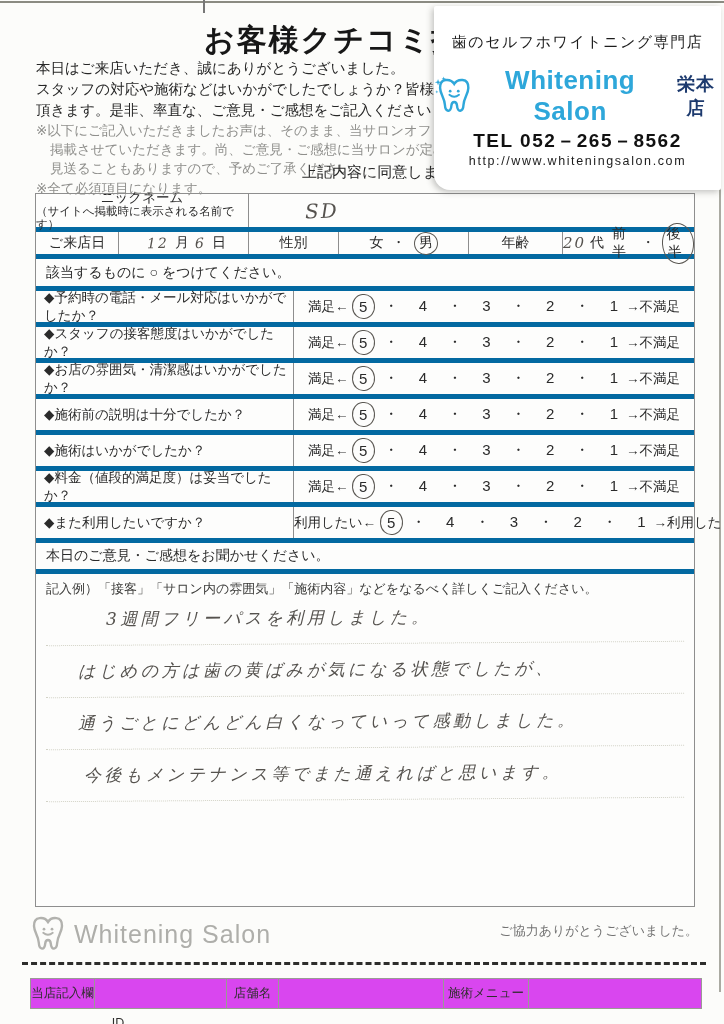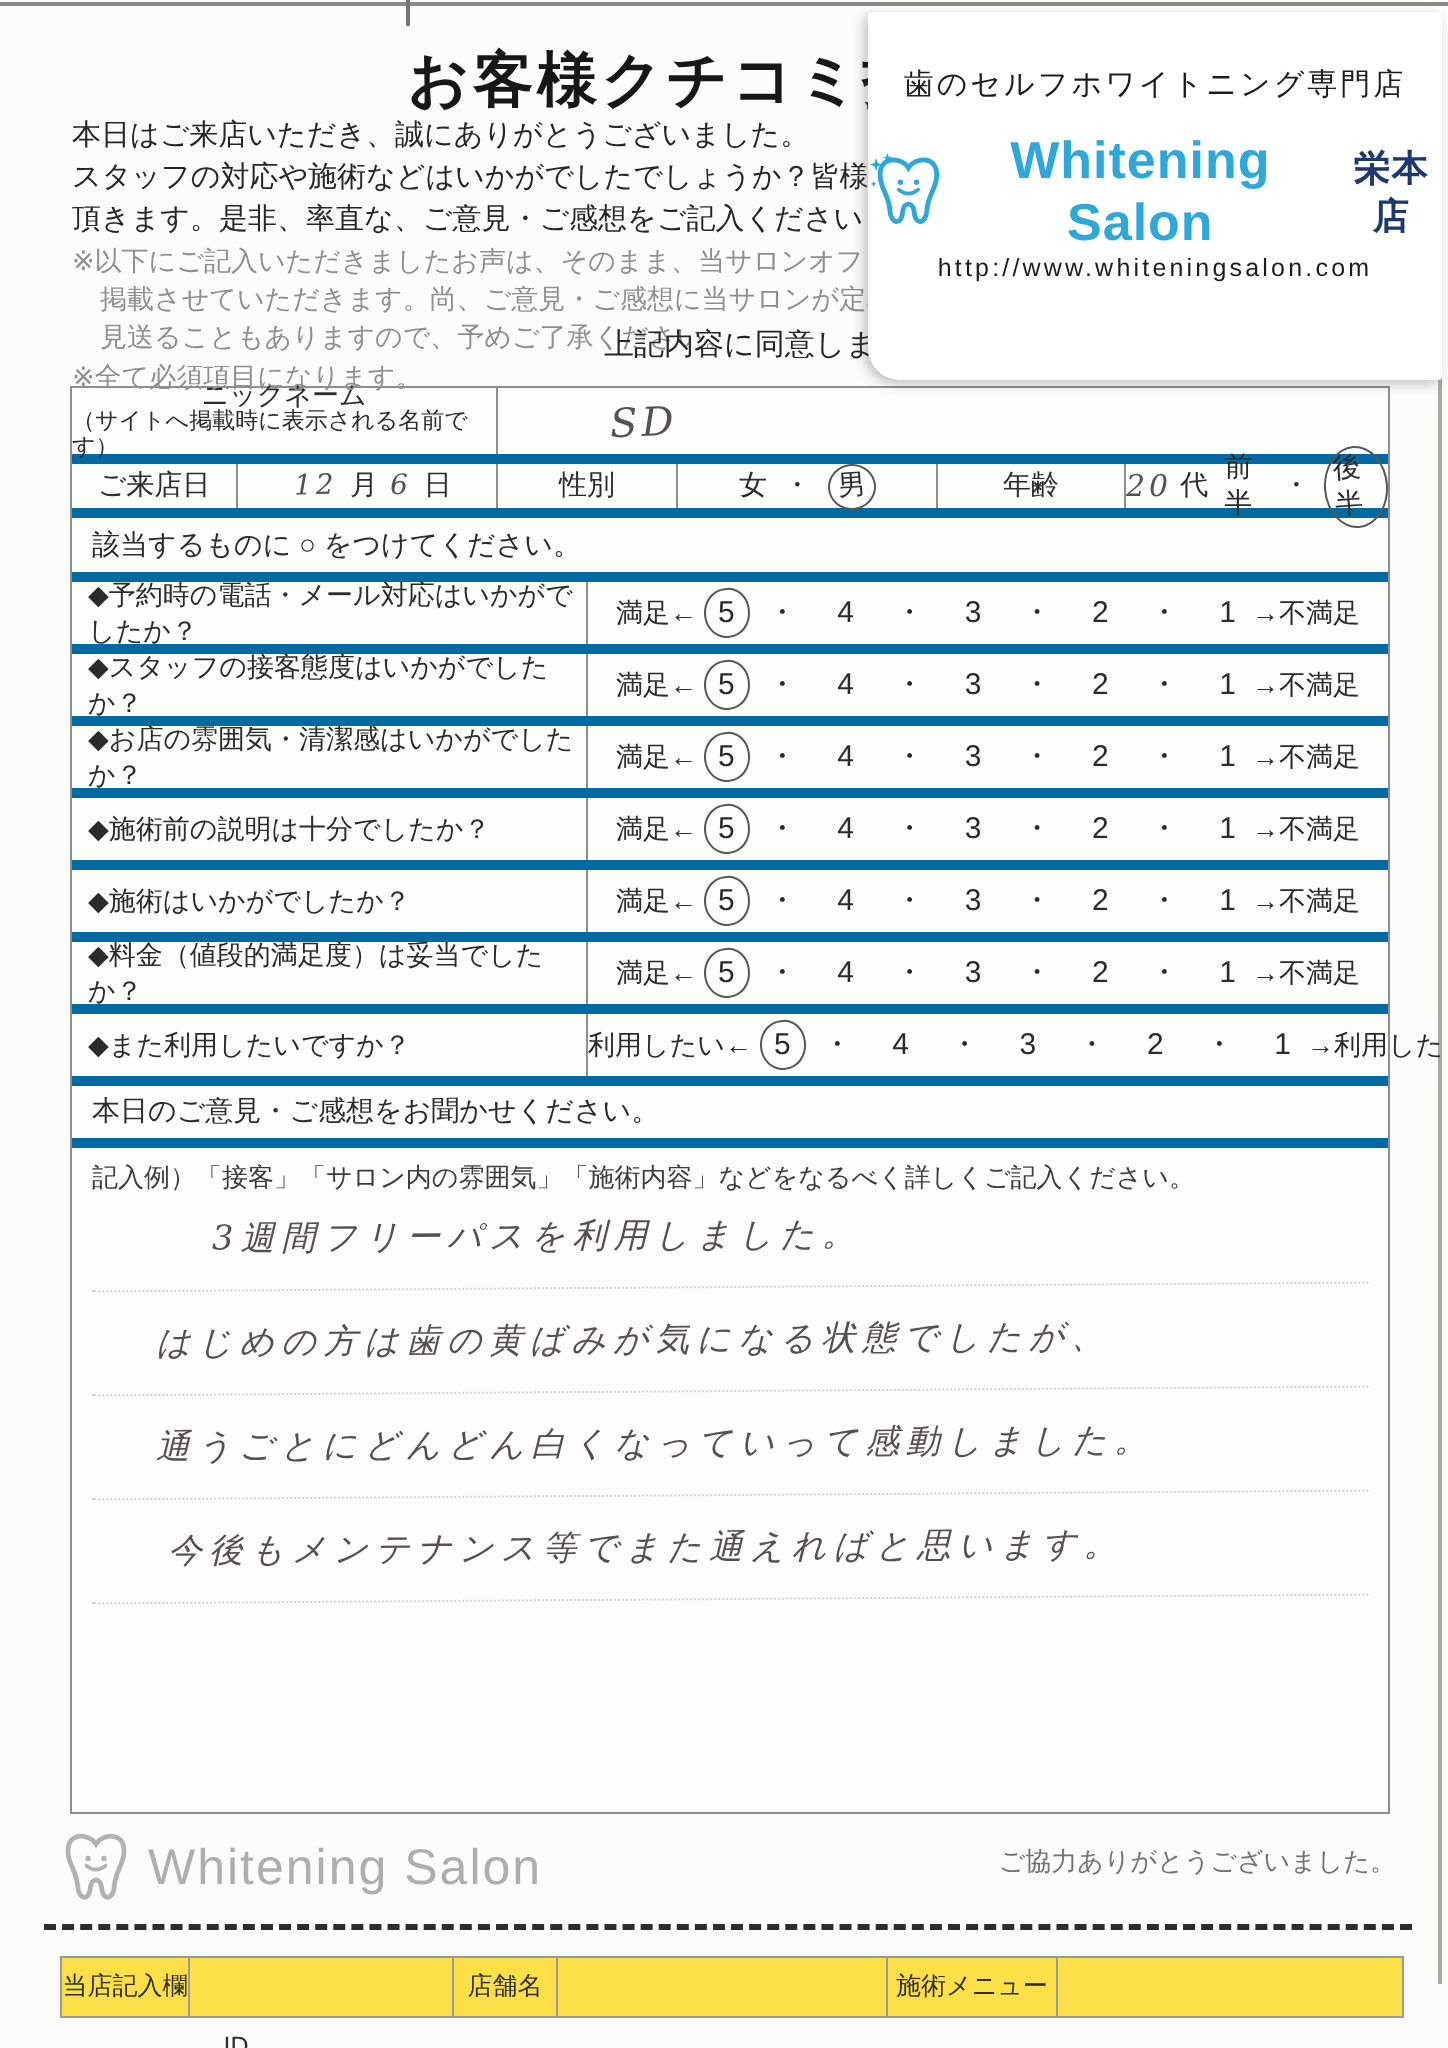--- a/index.html
+++ b/index.html
@@ -60,21 +60,21 @@
   .comment-box{display:block;padding:6px 10px;position:relative;}
   .example{font-size:13px;color:#3c3c3a;margin-bottom:8px;}
   .hw-line{font-size:17px;letter-spacing:3.5px;border-bottom:1px dotted #d2d2c6;padding-bottom:14px;margin-bottom:14px;transform:rotate(-0.4deg);}
   .hw-l1{padding-left:60px;} .hw-l2{padding-left:32px;} .hw-l3{padding-left:32px;} .hw-l4{padding-left:38px;}
 
   
   .watermark{position:absolute;left:28px;top:914px;display:flex;align-items:center;gap:6px;}
   .wm-text{font-size:25px;color:#aeaeaa;font-weight:500;letter-spacing:1px;}
   .thanks{position:absolute;right:26px;top:922px;font-size:13px;color:#737373;}
   .cutline{position:absolute;left:22px;right:18px;top:962px;border-top:3.5px dashed #2d2d2b;}
-  .office{position:absolute;left:30px;top:978px;width:672px;height:31px;border:1px solid #9a9a94;display:flex;box-sizing:border-box;background:#fde047;}
+  .office{position:absolute;left:30px;top:978px;width:672px;height:31px;border:1px solid #9a9a94;display:flex;box-sizing:border-box;background:#d946ef;}
   .ocell{border-right:1px solid #9a9a94;display:flex;align-items:center;justify-content:center;font-size:12.5px;box-sizing:border-box;color:#2e2e2c;}
   .ocell:last-child{border-right:none;}
   .ow1{width:64px;} .ow2{width:47px;margin-top:44px;} .ow3{width:85px;} .ow4{width:52px;} .ow5{width:165px;} .ow6{width:85px;} .ow7{flex:1;}
 </style>
 </head>
 <body>
 
 <div class="page">
   <div class="scan-top"></div>
   <div class="scan-tick"></div>
@@ -104,20 +104,21 @@
         <circle cx="40" cy="38" r="3.4" fill="#2ea7da"></circle>
         <circle cx="60" cy="38" r="3.4" fill="#2ea7da"></circle>
         <path d="M38 47 Q50 57 62 47" fill="none" stroke="#2ea7da" stroke-width="4.5" stroke-linecap="round"></path>
         <path d="M10 8 L12 14 L18 16 L12 18 L10 24 L8 18 L2 16 L8 14 Z" fill="#2ea7da"></path>
         <path d="M24 2 L25.4 6 L29.5 7.4 L25.4 8.8 L24 13 L22.6 8.8 L18.5 7.4 L22.6 6 Z" fill="#2ea7da"></path>
         <path d="M7 36 L8 39 L11 40 L8 41 L7 44 L6 41 L3 40 L6 39 Z" fill="#2ea7da"></path>
       </svg>
       <span class="brand" style="color:#2ea7da;">Whitening Salon</span>
       <span class="branch" style="color:#1d3a6e;">栄本店</span>
     </div>
+    <div class="card-tel">TEL 052－265－8562</div>
     <div class="card-url">http://www.whiteningsalon.com</div>
   </div>
 
   <div class="ftable">
 
     <div class="frow h-r1">
       <div class="fcell nick-label">
         <span class="l1">ニックネーム</span>
         <span class="l2">（サイトへ掲載時に表示される名前です）</span>
       </div>

